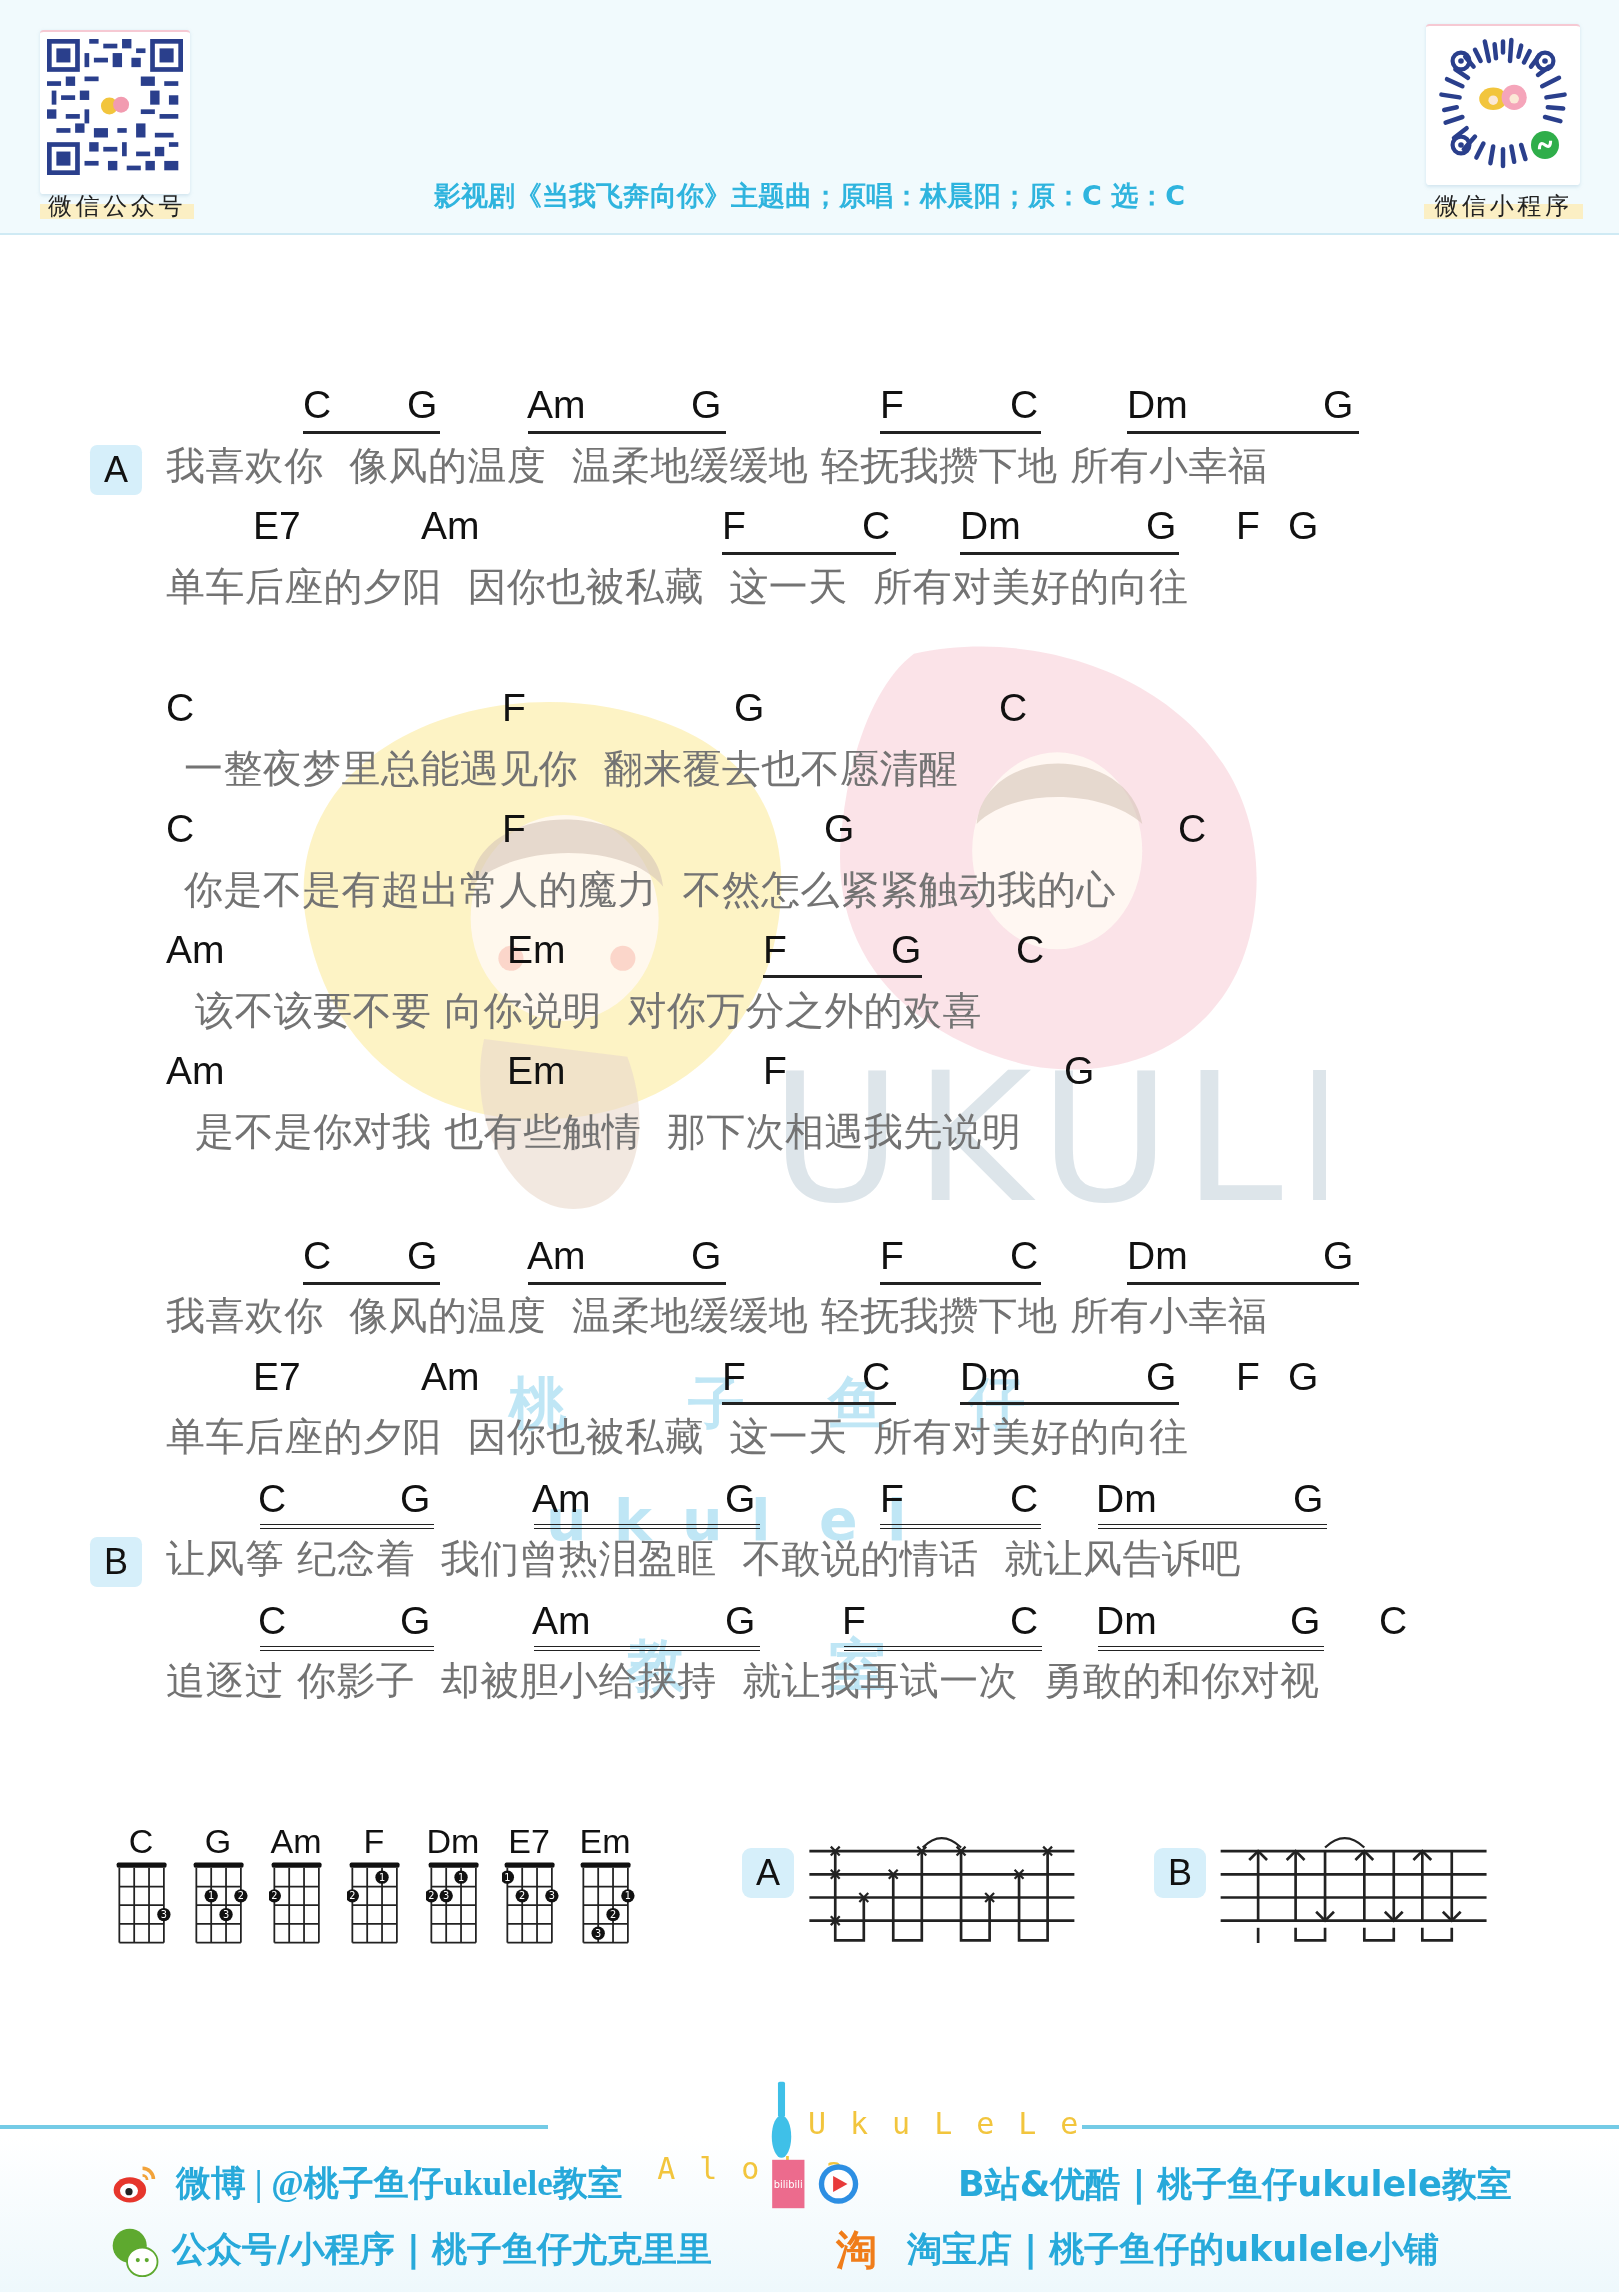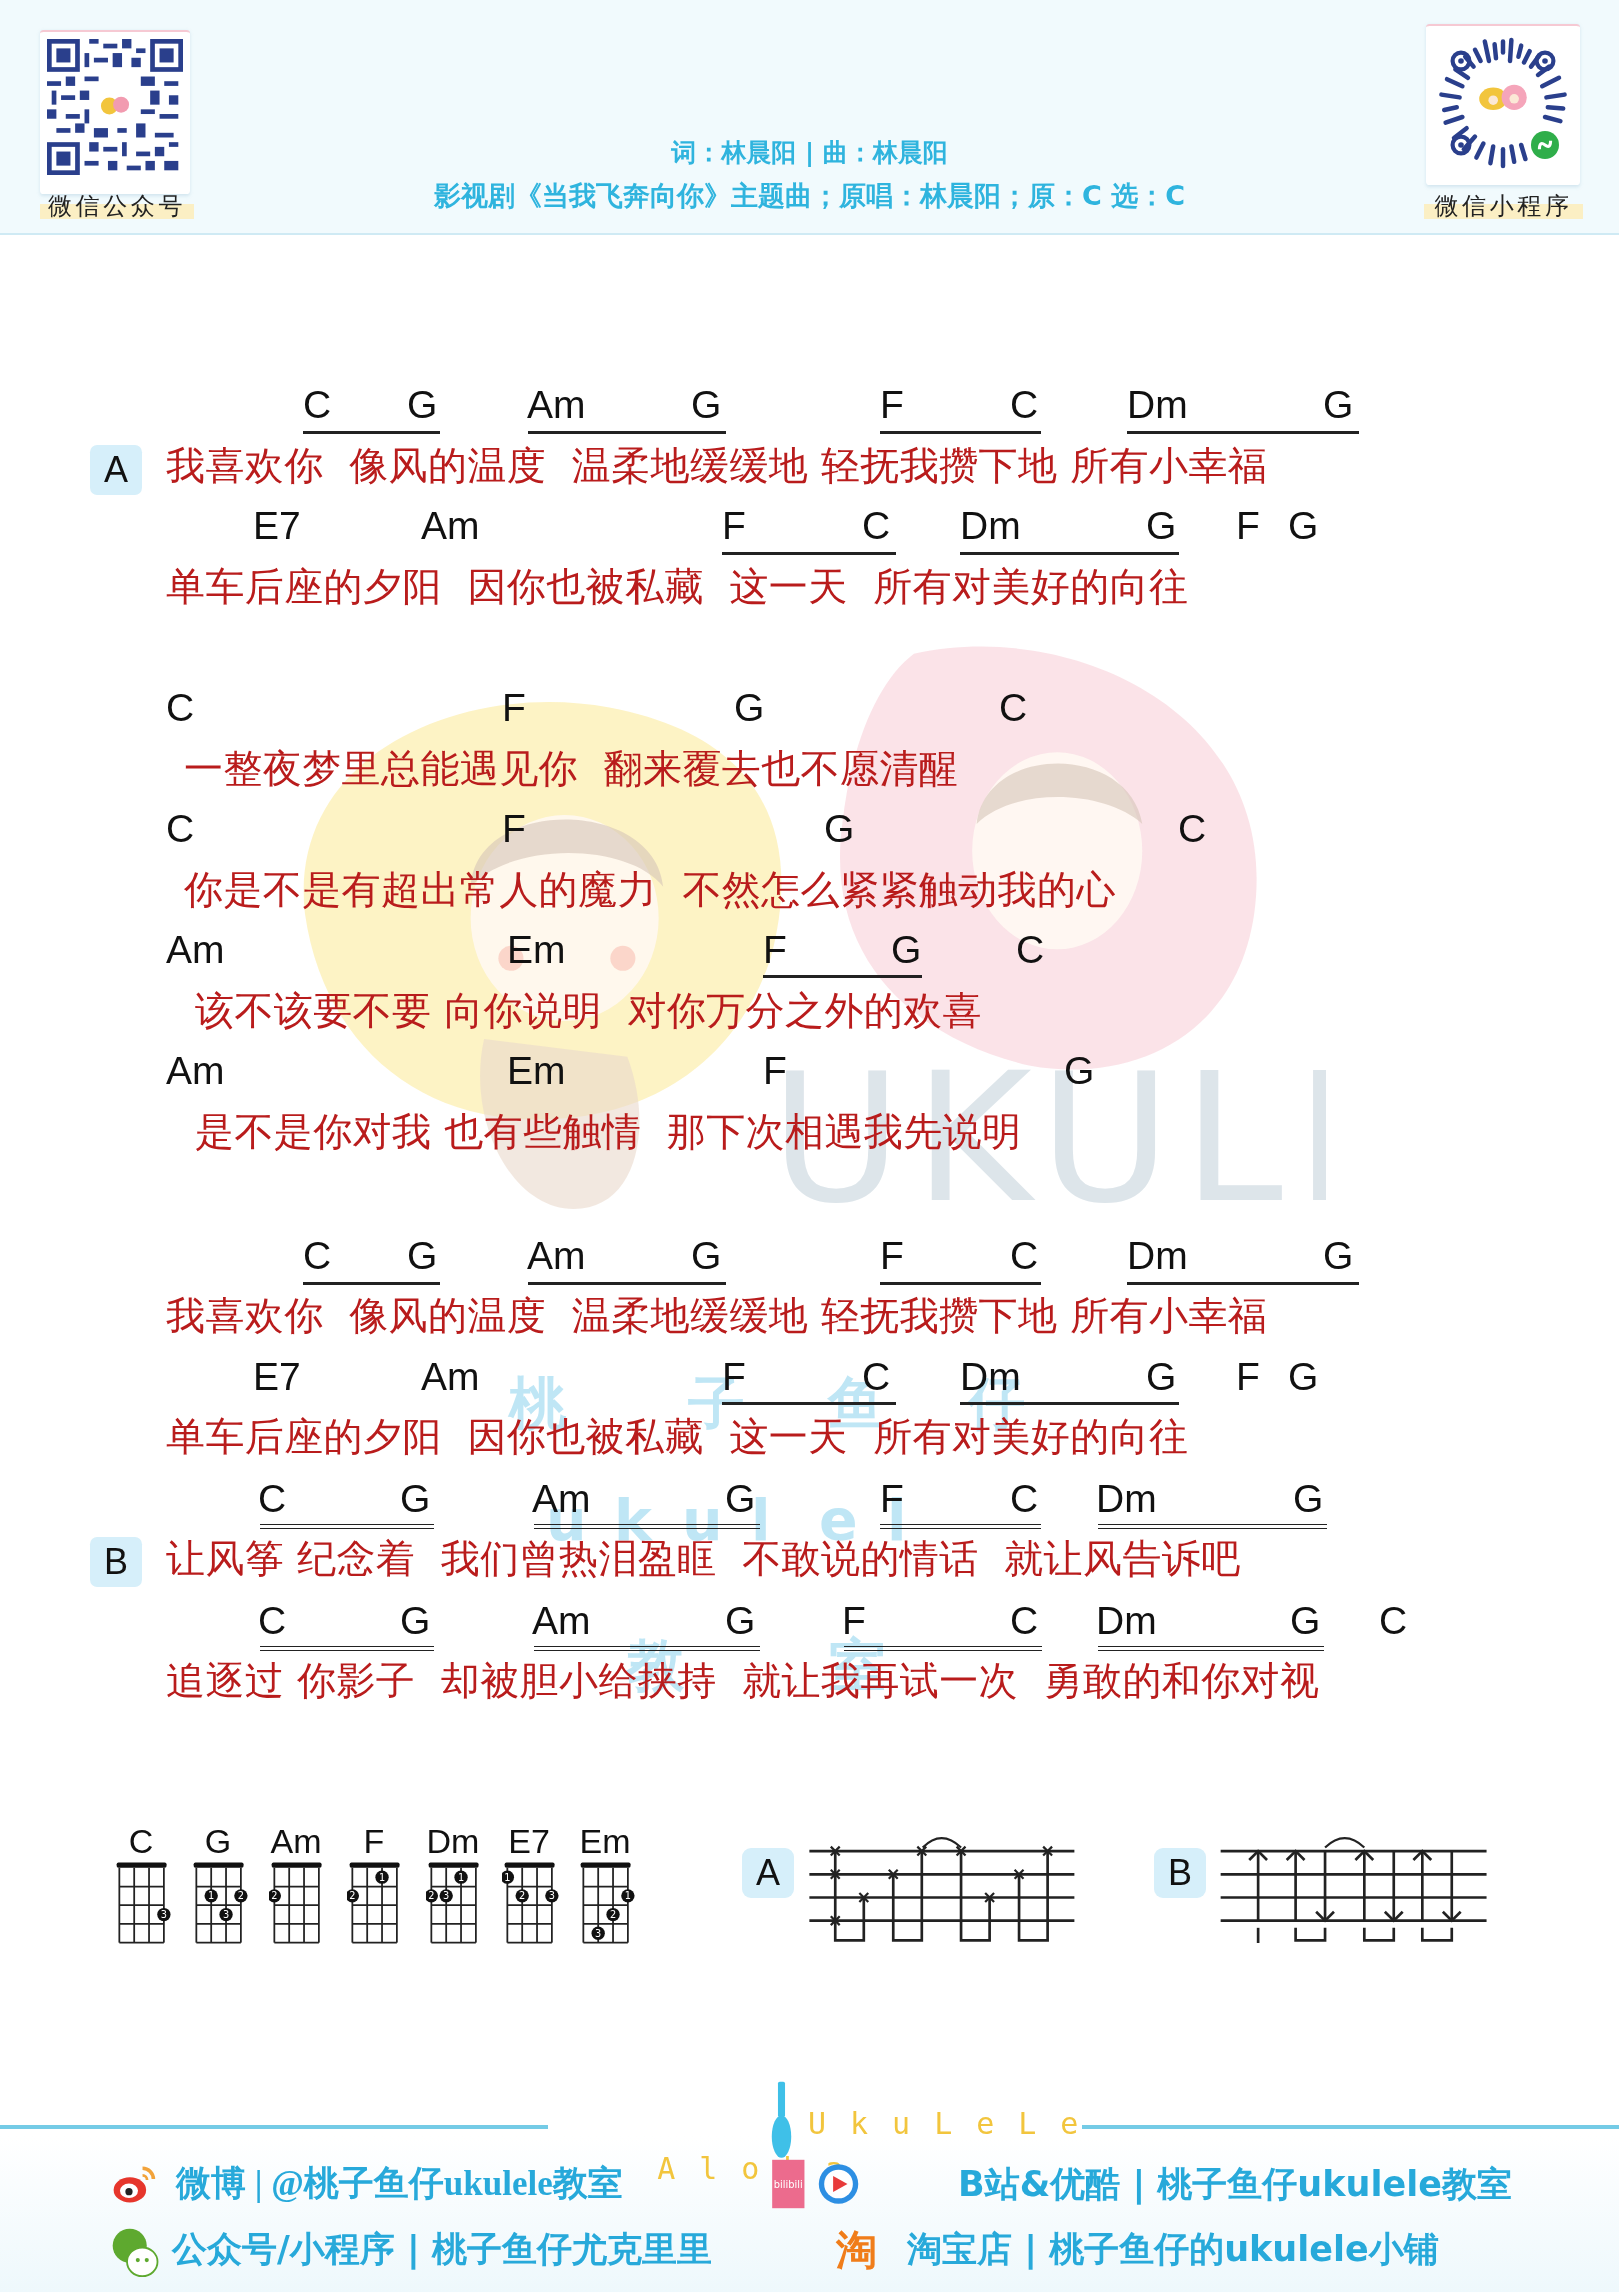--- a/index.html
+++ b/index.html
@@ -19,21 +19,21 @@
   .title { position: absolute; left: 0; width: 1619px; top: 25px; text-align: center; font-size: 97px; line-height: 116px; color: #1fb3e4; font-weight: bold; letter-spacing: 5.4px; }
   .credits { position: absolute; left: 0; width: 1619px; top: 135px; text-align: center; font-size: 25px; line-height: 36px; color: #2fb4de; font-weight: bold; }
   .subtitle { position: absolute; left: 0; width: 1619px; top: 176px; text-align: center; font-size: 27px; line-height: 39px; color: #2fb4de; font-weight: bold; }
 
   
   .bg-art { position: absolute; left: 269px; top: 618px; width: 1057px; height: 609px; pointer-events: none; }
   .watermark { position: absolute; color: #bfe6f5; font-weight: bold; pointer-events: none; }
   .chord { position: absolute; font-family: "Liberation Sans", "DejaVu Sans", sans-serif; font-size: 39px; line-height: 45px; color: #111; white-space: nowrap; }
   .underline { position: absolute; height: 2.7px; background: #222; }
   .underline.double { height: 5.4px; background: transparent; border-top: 1.8px solid #222; border-bottom: 1.8px solid #222; }
-  .lyric { position: absolute; font-size: 39px; line-height: 50px; color: #b91c1c; white-space: pre; letter-spacing: 0.4px; }
+  .lyric { position: absolute; font-size: 39px; line-height: 50px; color: #737373; white-space: pre; letter-spacing: 0.4px; }
   .section-tag { position: absolute; width: 52px; height: 50px; border-radius: 7.2px; background: #d6effa; text-align: center; font-size: 36px; line-height: 50px; color: #111; font-family: "Liberation Sans", sans-serif; }
 
   
   .diagram { position: absolute; top: 1823px; width: 54px; }
   .diagram .dname { position: absolute; left: -18px; width: 90px; top: 0; text-align: center; font-family: "Liberation Sans", sans-serif; font-size: 34px; line-height: 36px; }
   .diagram svg { position: absolute; left: 0; top: 39px; }
 
   
   .strum-tag { position: absolute; width: 52px; height: 50px; border-radius: 9px; background: #d6effa; text-align: center; font-family: "Liberation Sans", sans-serif; font-size: 36px; line-height: 50px; }
   .strum svg { position: absolute; }
@@ -103,21 +103,20 @@
           <rect x="21" y="26" width="2" height="2"></rect>
           <rect x="25" y="26" width="3" height="2"></rect>
       </g>
       <circle cx="14.5" cy="14.5" r="4" fill="#fff"></circle>
       <circle cx="13.3" cy="14.3" r="1.8" fill="#f2c53d"></circle>
         <circle cx="15.8" cy="14.0" r="1.7" fill="#f29bb0"></circle>
     </svg>
   </div>
   <div class="qr-caption left">微信公众号</div>
 
-  <div class="credits">词：林晨阳 | 曲：林晨阳</div>
   <div class="subtitle">影视剧《当我飞奔向你》主题曲；原唱：林晨阳；原：C 选：C</div>
 
   <div class="qr-card right">
     <svg width="140" height="140" viewBox="-50 -50 100 100">
       <g stroke="#2a3f8c" stroke-width="3.2" stroke-linecap="round" fill="none">
         <g id="rays">
           <line x1="0" y1="-44" x2="0" y2="-36"></line>
             <line x1="6" y1="-45" x2="5" y2="-30"></line>
             <line x1="-6" y1="-42" x2="-5" y2="-32"></line>
           <line x1="13" y1="-41" x2="11" y2="-33"></line>

